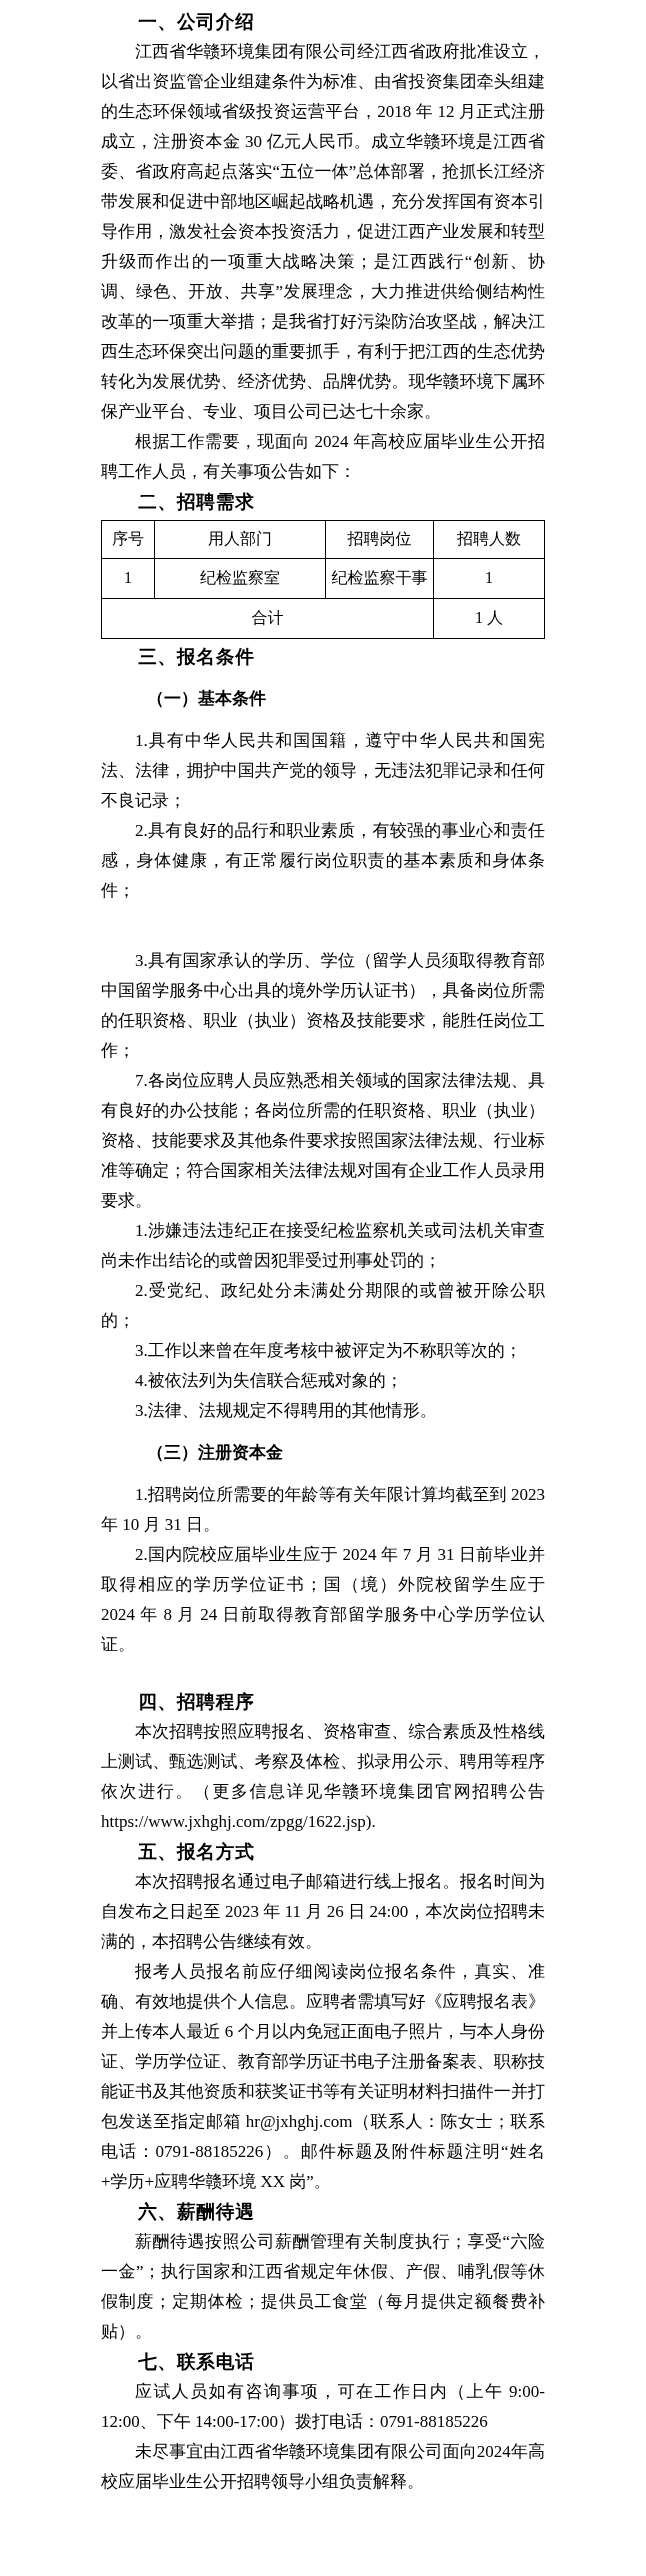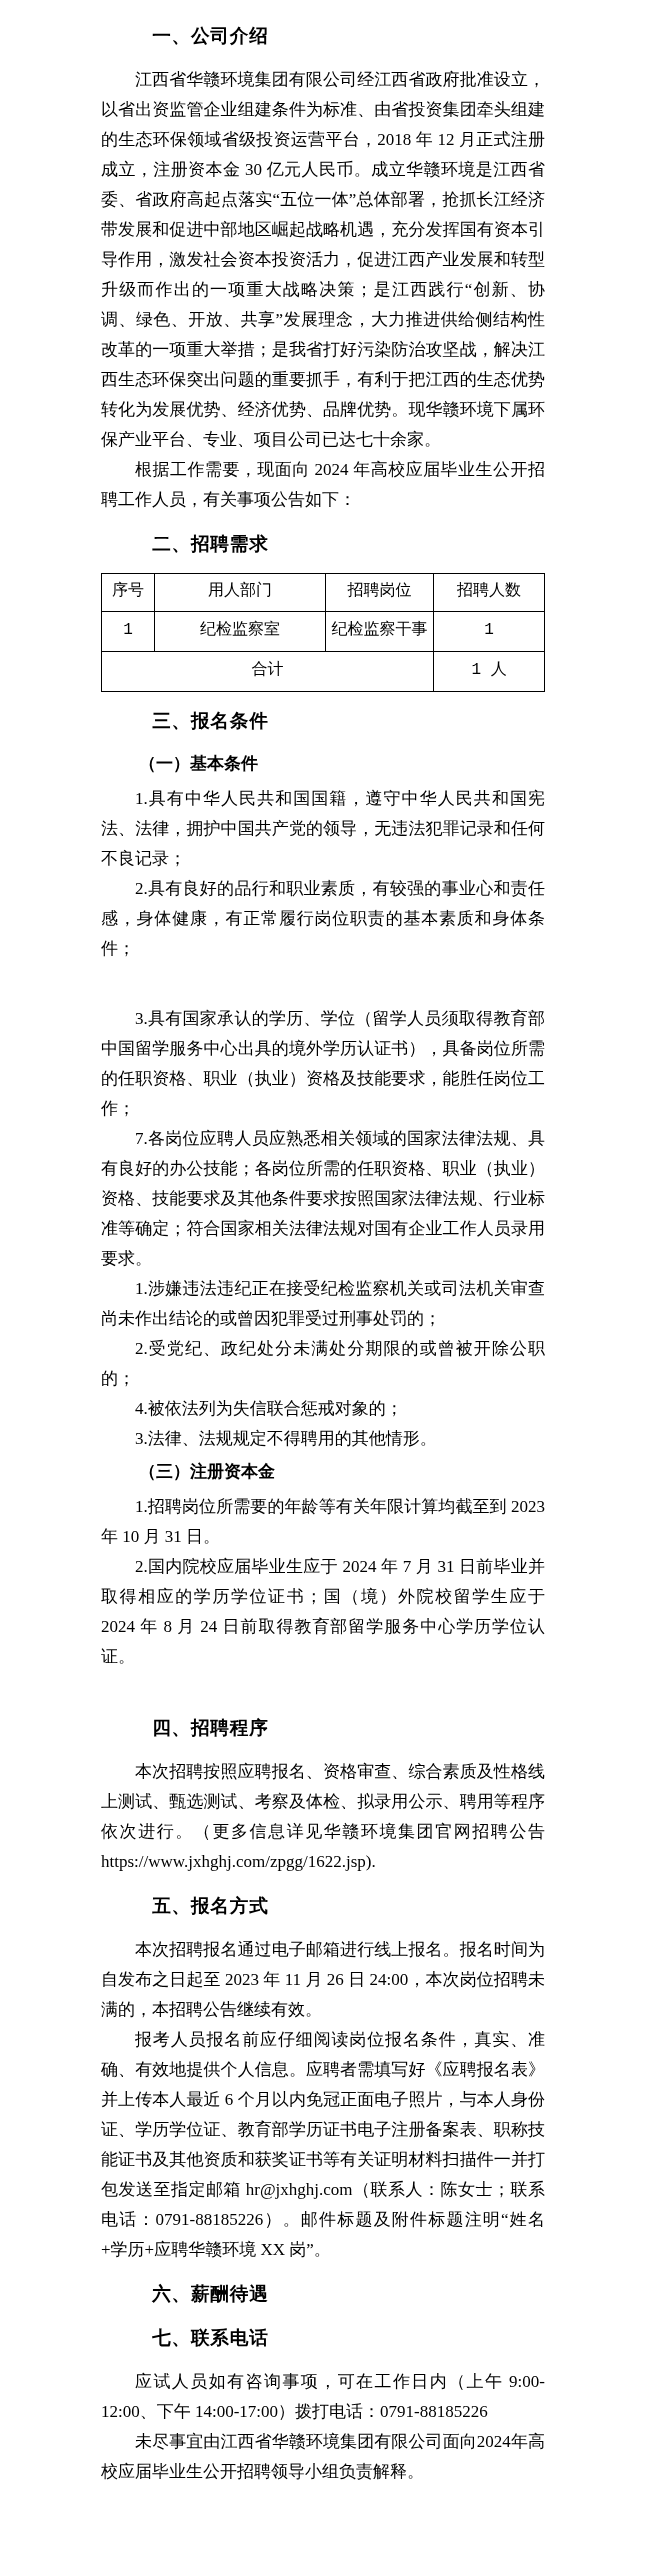--- a/index.html
+++ b/index.html
@@ -11,48 +11,47 @@
     width: 646px;
     box-sizing: border-box;
     padding: 6.5px 101px 22.6px 101px;
     background: #ffffff;
     color: #000000;
     font-family: "Liberation Serif", serif;
     font-size: 17px;
     line-height: 30px;
   }
   h2.sec {
-    margin: 14px;
+    margin: 0;
     font-family: "Liberation Sans", sans-serif;
     font-weight: 700;
     font-size: 18.6px;
     line-height: 30px;
     text-indent: 2em;
     letter-spacing: 0.8px;
   }
   h3.subsec {
-    margin: 4px;
-    font-family: Liberation Mono, monospace;
+    margin: 12px;
+    font-family: Liberation Sans, sans-serif;
     font-weight: 700;
     font-size: 17px;
     line-height: 30px;
     text-indent: 2em;
   }
   p.body {
     margin: 0;
     text-indent: 2em;
     text-align: justify;
     overflow-wrap: anywhere;
   }
   table.needs {
     width: 100%;
     border-collapse: collapse;
     margin: 3.2px 0;
     table-layout: fixed;
-    font-family: Liberation Mono, monospace;
   }
   table.needs th, table.needs td {
     border: 0.8px solid #000000;
     text-align: center;
     vertical-align: middle;
     font-weight: normal;
     font-size: 16px;
     line-height: 19.4px;
     padding: 0;
   }
@@ -104,35 +103,37 @@
 
   <h3 class="subsec">（一）基本条件</h3>
   <p class="body">1.具有中华人民共和国国籍，遵守中华人民共和国宪法、法律，拥护中国共产党的领导，无违法犯罪记录和任何不良记录；</p>
   <p class="body">2.具有良好的品行和职业素质，有较强的事业心和责任感，身体健康，有正常履行岗位职责的基本素质和身体条件；</p>
   <div class="gap1"></div>
   <p class="body">3.具有国家承认的学历、学位（留学人员须取得教育部中国留学服务中心出具的境外学历认证书），具备岗位所需的任职资格、职业（执业）资格及技能要求，能胜任岗位工作；</p>
   <p class="body">7.各岗位应聘人员应熟悉相关领域的国家法律法规、具有良好的办公技能；各岗位所需的任职资格、职业（执业）资格、技能要求及其他条件要求按照国家法律法规、行业标准等确定；符合国家相关法律法规对国有企业工作人员录用要求。</p>
 
   <p class="body">1.涉嫌违法违纪正在接受纪检监察机关或司法机关审查尚未作出结论的或曾因犯罪受过刑事处罚的；</p>
   <p class="body">2.受党纪、政纪处分未满处分期限的或曾被开除公职的；</p>
+  <p class="body">3.工作以来曾在年度考核中被评定为不称职等次的；</p>
   <p class="body">4.被依法列为失信联合惩戒对象的；</p>
   <p class="body">3.法律、法规规定不得聘用的其他情形。</p>
 
   <h3 class="subsec">（三）注册资本金</h3>
   <p class="body">1.招聘岗位所需要的年龄等有关年限计算均截至到 2023 年 10 月 31 日。</p>
   <p class="body">2.国内院校应届毕业生应于 2024 年 7 月 31 日前毕业并取得相应的学历学位证书；国（境）外院校留学生应于 2024 年 8 月 24 日前取得教育部留学服务中心学历学位认证。</p>
   <div class="gap2"></div>
 
   <h2 class="sec">四、招聘程序</h2>
   <p class="body">本次招聘按照应聘报名、资格审查、综合素质及性格线上测试、甄选测试、考察及体检、拟录用公示、聘用等程序依次进行。（更多信息详见华赣环境集团官网招聘公告 https://www.jxhghj.com/zpgg/1622.jsp).</p>
 
   <h2 class="sec">五、报名方式</h2>
   <p class="body">本次招聘报名通过电子邮箱进行线上报名。报名时间为自发布之日起至 2023 年 11 月 26 日 24:00，本次岗位招聘未满的，本招聘公告继续有效。</p>
   <p class="body">报考人员报名前应仔细阅读岗位报名条件，真实、准确、有效地提供个人信息。应聘者需填写好《应聘报名表》并上传本人最近 6 个月以内免冠正面电子照片，与本人身份证、学历学位证、教育部学历证书电子注册备案表、职称技能证书及其他资质和获奖证书等有关证明材料扫描件一并打包发送至指定邮箱 hr@jxhghj.com（联系人：陈女士；联系电话：0791-88185226）。邮件标题及附件标题注明“姓名+学历+应聘华赣环境 XX 岗”。</p>
 
   <h2 class="sec">六、薪酬待遇</h2>
+  <p class="body">薪酬待遇按照公司薪酬管理有关制度执行；享受“六险一金”；执行国家和江西省规定年休假、产假、哺乳假等休假制度；定期体检；提供员工食堂（每月提供定额餐费补贴）。</p>
 
   <h2 class="sec">七、联系电话</h2>
   <p class="body">应试人员如有咨询事项，可在工作日内（上午 9:00-12:00、下午 14:00-17:00）拨打电话：0791-88185226</p>
   <p class="body">未尽事宜由江西省华赣环境集团有限公司面向2024年高校应届毕业生公开招聘领导小组负责解释。</p>
 
 </div>
 
 
 </body></html>

